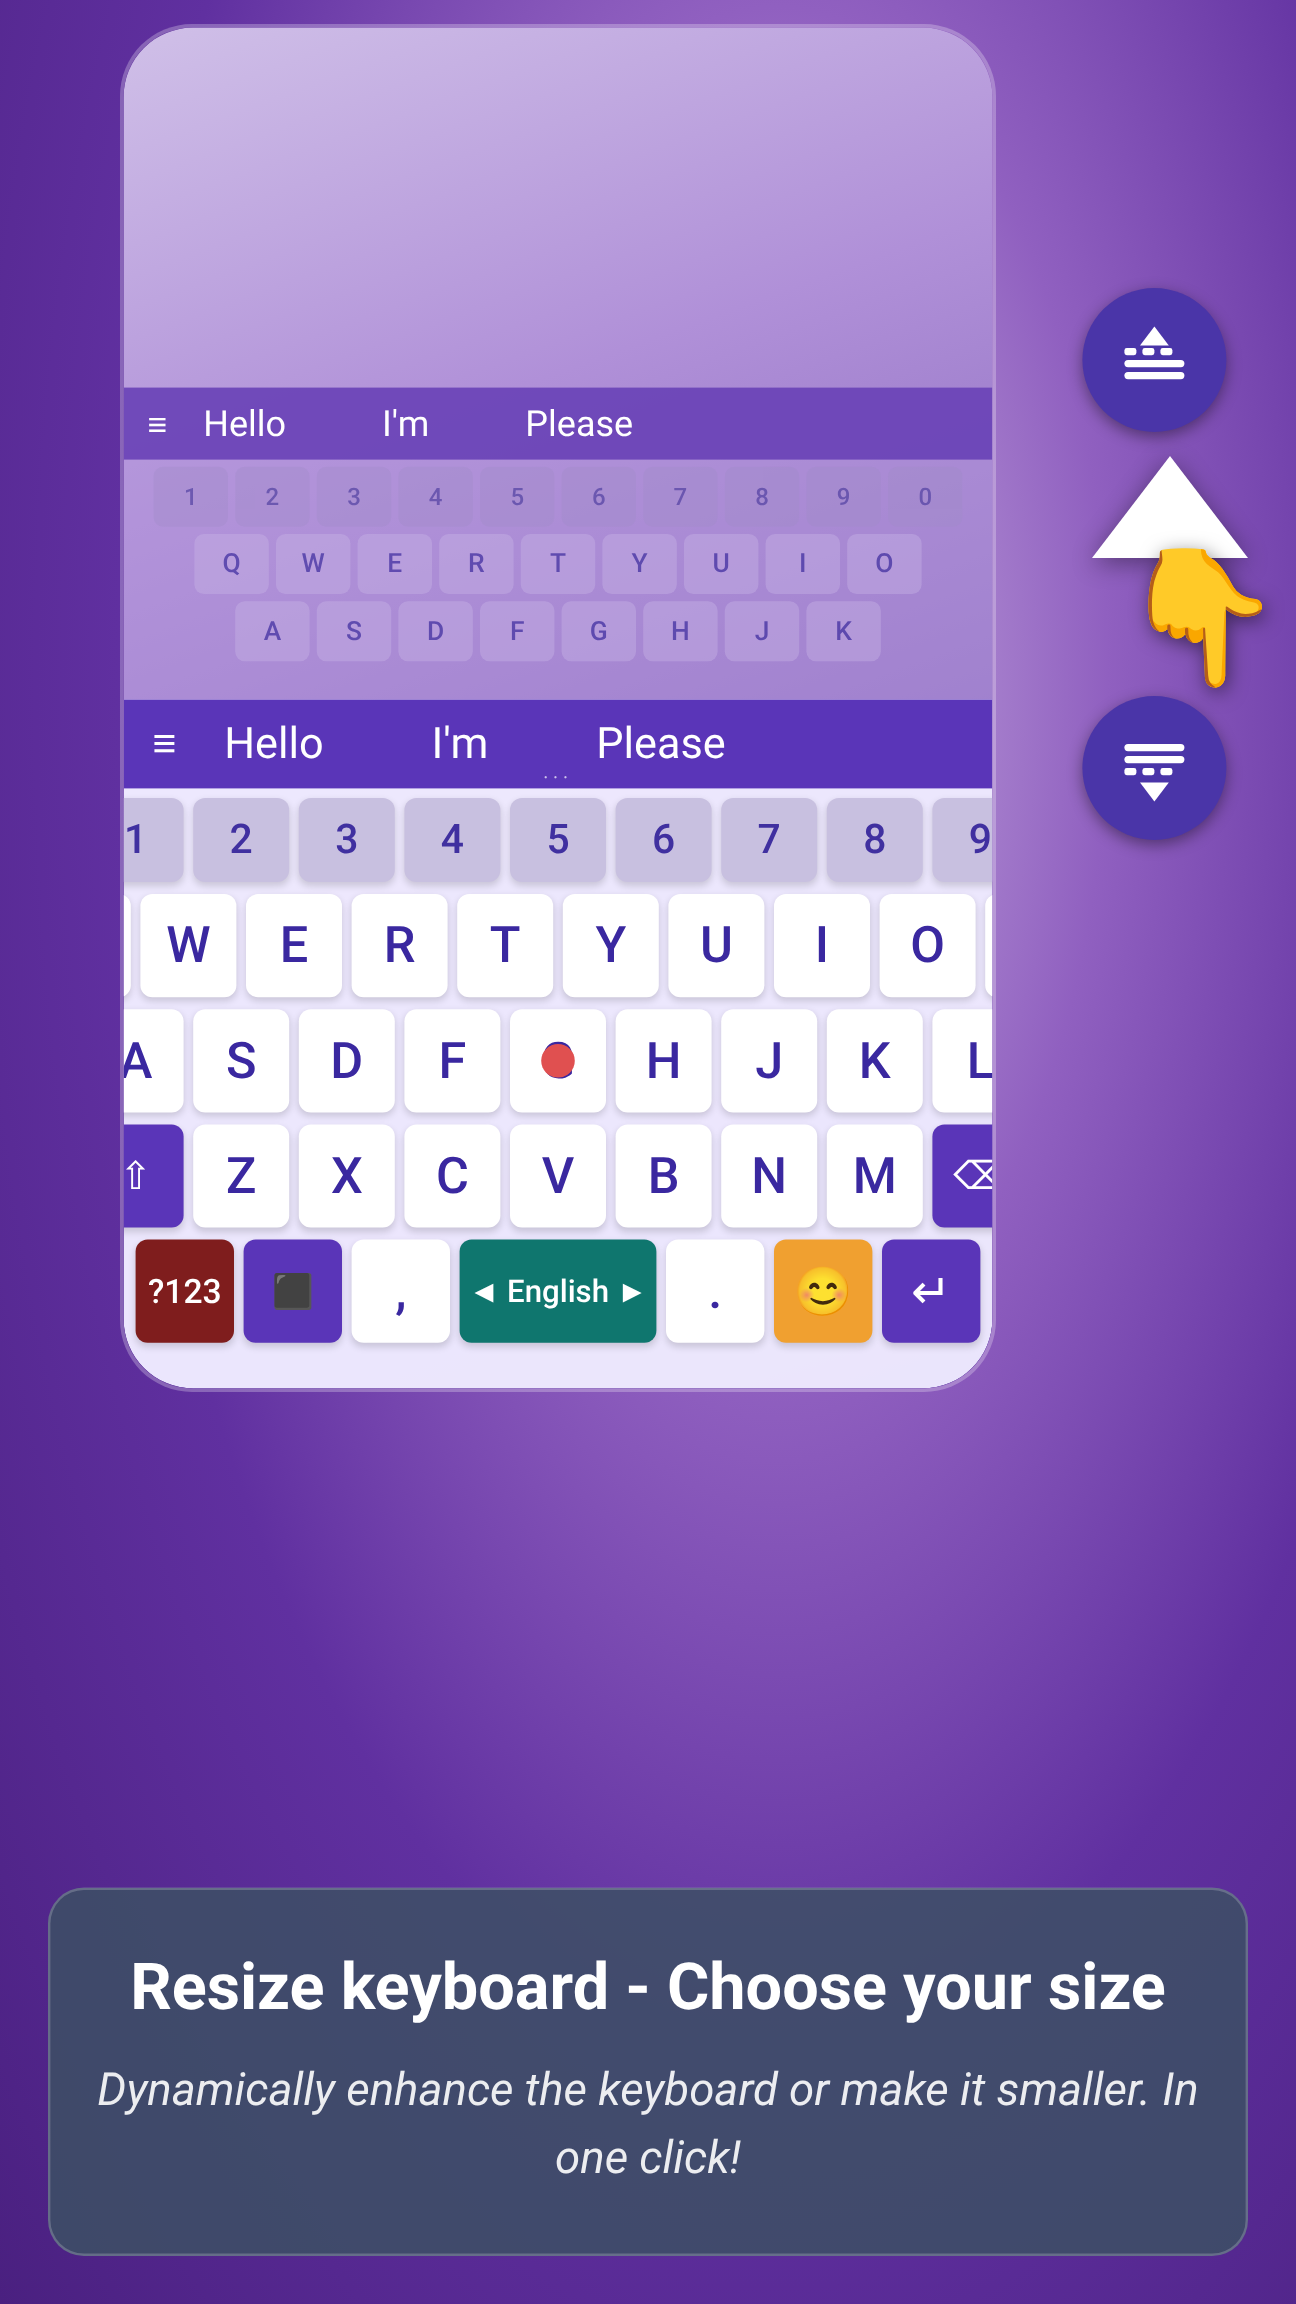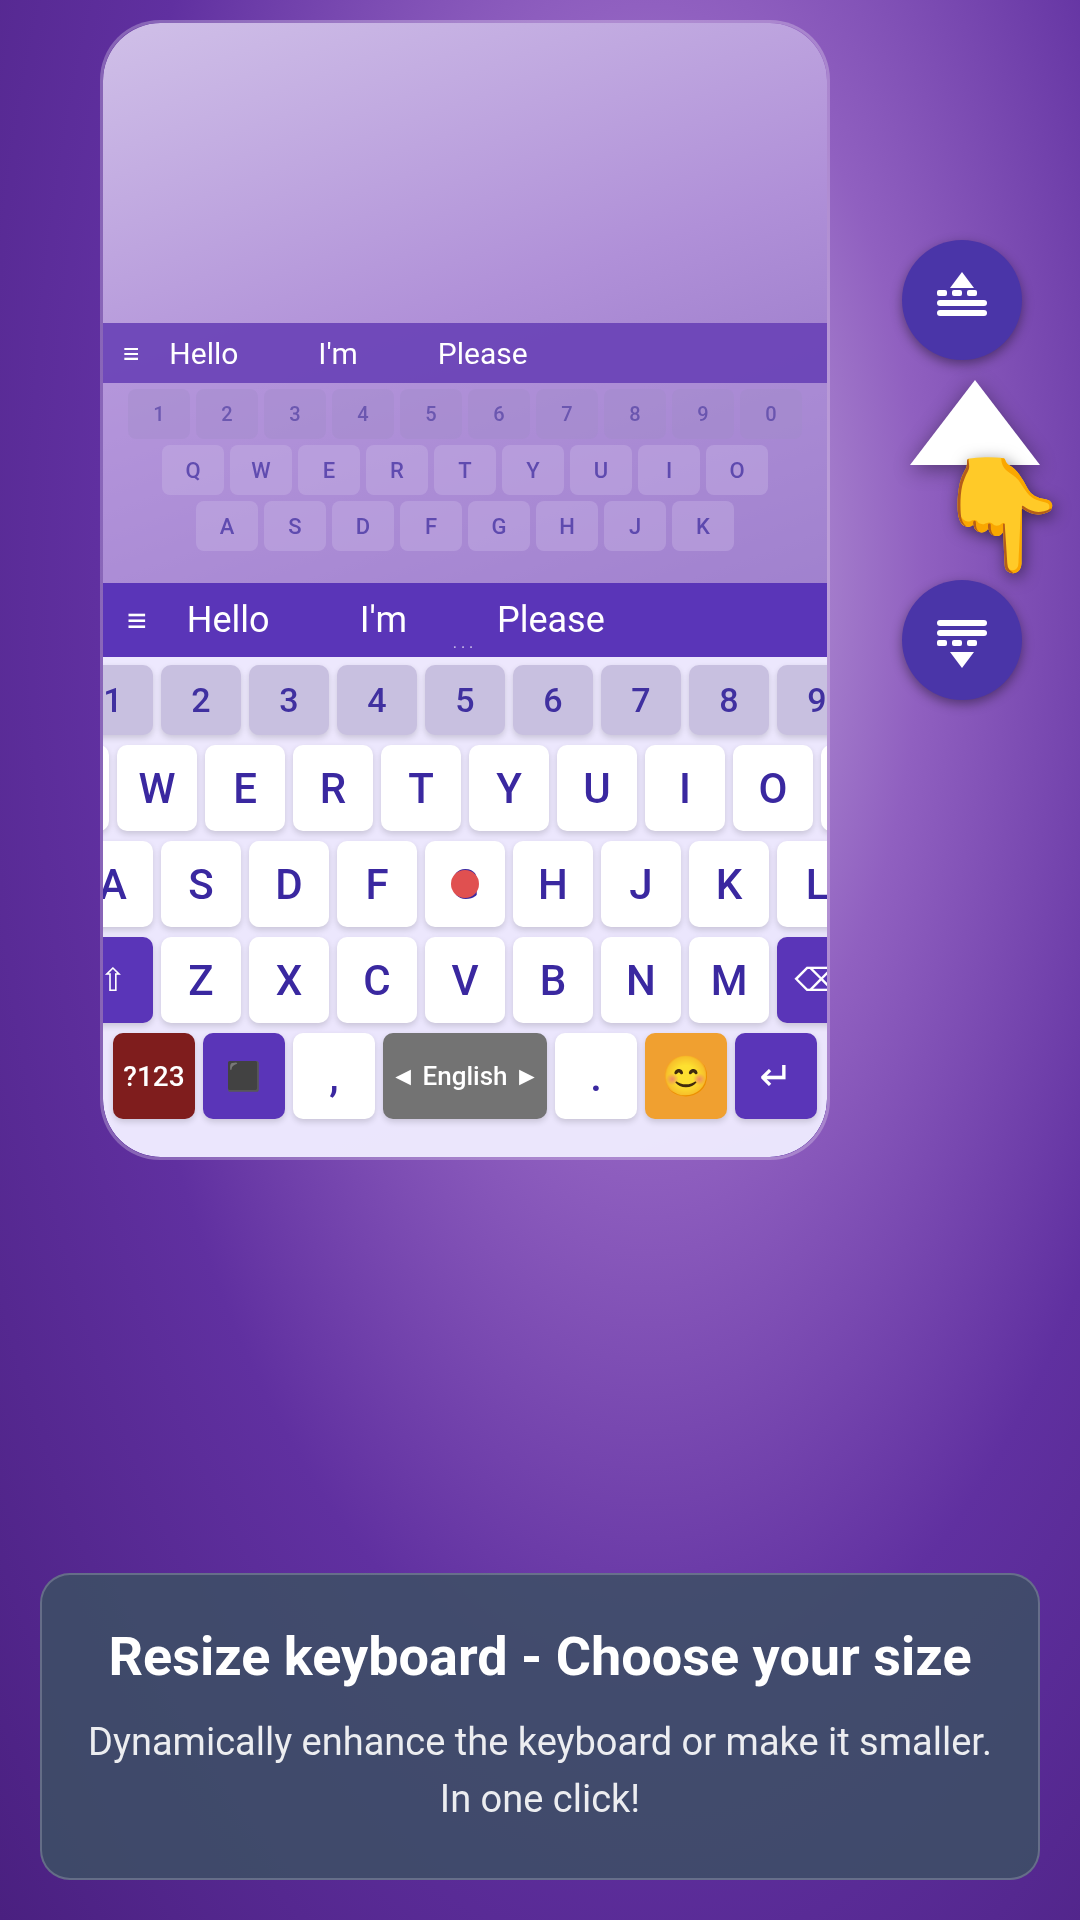--- a/index.html
+++ b/index.html
@@ -203,21 +203,21 @@
       max-width: 110px;
     }
 
     .key.symbol-key {
       background: #7f1d1d;
       font-size: 28px;
       max-width: 120px;
     }
 
     .key.lang-key {
-      background: #737373;
+      background: #0f766e;
       font-size: 28px;
       flex: 2;
     }
 
     .key.emoji-key {
       background: #f0a030;
       max-width: 100px;
     }
 
     .key.period-key {
@@ -260,20 +260,21 @@
       font-weight: 700;
       margin-bottom: 24px;
       line-height: 1.2;
     }
 
     .info-desc {
       color: rgba(255,255,255,0.9);
       font-size: 38px;
       line-height: 1.5;
       text-align: center;
+      font-style: italic;
     }
 
     
     .g-dot {
       position: absolute;
       width: 28px;
       height: 28px;
       background: #e05050;
       border-radius: 50%;
       top: 50%;

